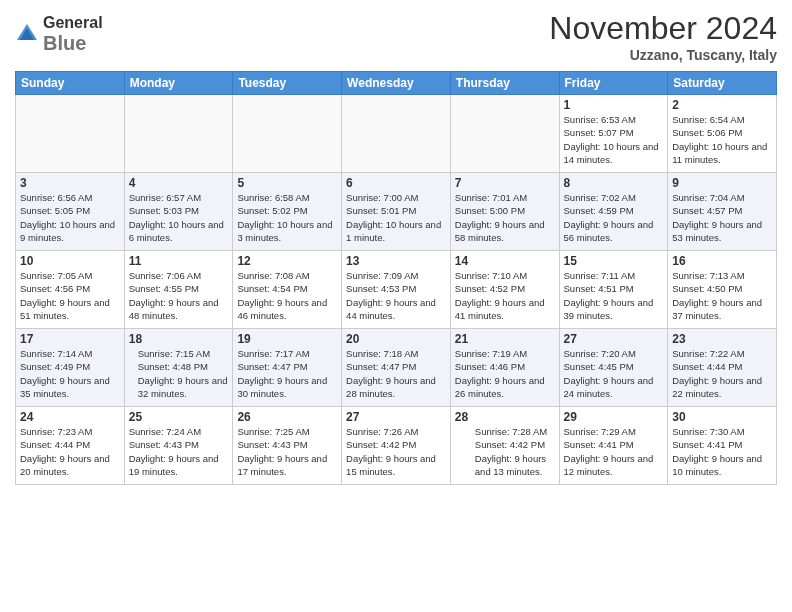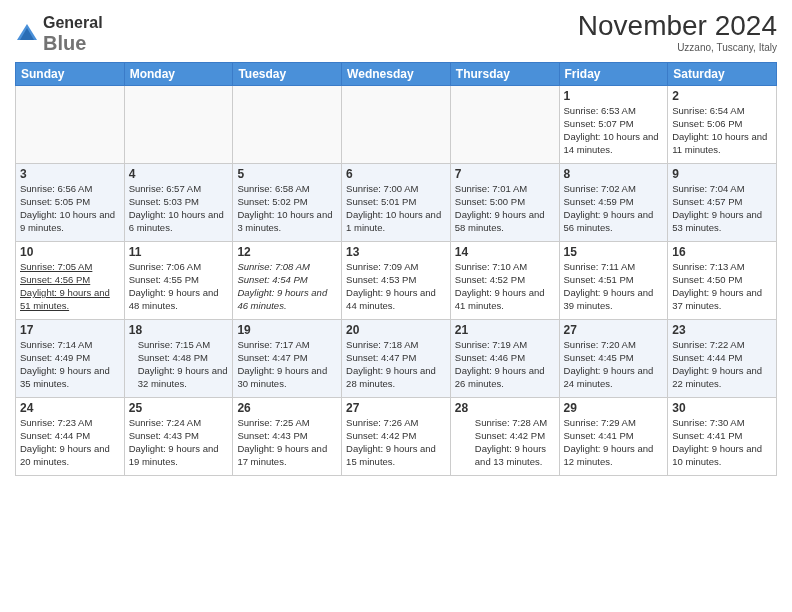--- a/index.html
+++ b/index.html
@@ -43,27 +43,28 @@
     }
     .logo-icon {
       width: 24px;
       height: 24px;
       margin-right: 4px;
     }
     .title-section {
       text-align: right;
     }
     .month-title {
-      font-size: 28px;
+      font-size: 32px;
       font-weight: normal;
       color: #333;
     }
     .location {
-      font-size: 10px;
+      font-size: 14px;
       color: #555;
+      font-weight: bold;
     }
     .calendar {
       width: 100%;
       border-collapse: collapse;
       table-layout: fixed;
     }
     .calendar th {
       background: #4a90d9;
       color: white;
       text-align: left;
@@ -192,33 +193,33 @@
           <td class="alt-row">
             <span class="day-number">9</span>
             <div class="day-info" style="white-space: pre-line;">Sunrise: 7:04 AM
 Sunset: 4:57 PM
 Daylight: 9 hours and 53 minutes.</div>
           </td>
         </tr>
         <tr>
           <td>
             <span class="day-number">10</span>
-            <div class="day-info" style="white-space: pre-line; text-decoration: underline;">Sunrise: 7:05 AM
+            <div class="day-info" style="white-space: pre-line;">Sunrise: 7:05 AM
 Sunset: 4:56 PM
 Daylight: 9 hours and 51 minutes.</div>
           </td>
           <td>
             <span class="day-number">11</span>
             <div class="day-info" style="white-space: pre-line;">Sunrise: 7:06 AM
 Sunset: 4:55 PM
 Daylight: 9 hours and 48 minutes.</div>
           </td>
           <td>
             <span class="day-number">12</span>
-            <div class="day-info" style="white-space: pre-line; font-style: italic;">Sunrise: 7:08 AM
+            <div class="day-info" style="white-space: pre-line;">Sunrise: 7:08 AM
 Sunset: 4:54 PM
 Daylight: 9 hours and 46 minutes.</div>
           </td>
           <td>
             <span class="day-number">13</span>
             <div class="day-info" style="white-space: pre-line;">Sunrise: 7:09 AM
 Sunset: 4:53 PM
 Daylight: 9 hours and 44 minutes.</div>
           </td>
           <td>

